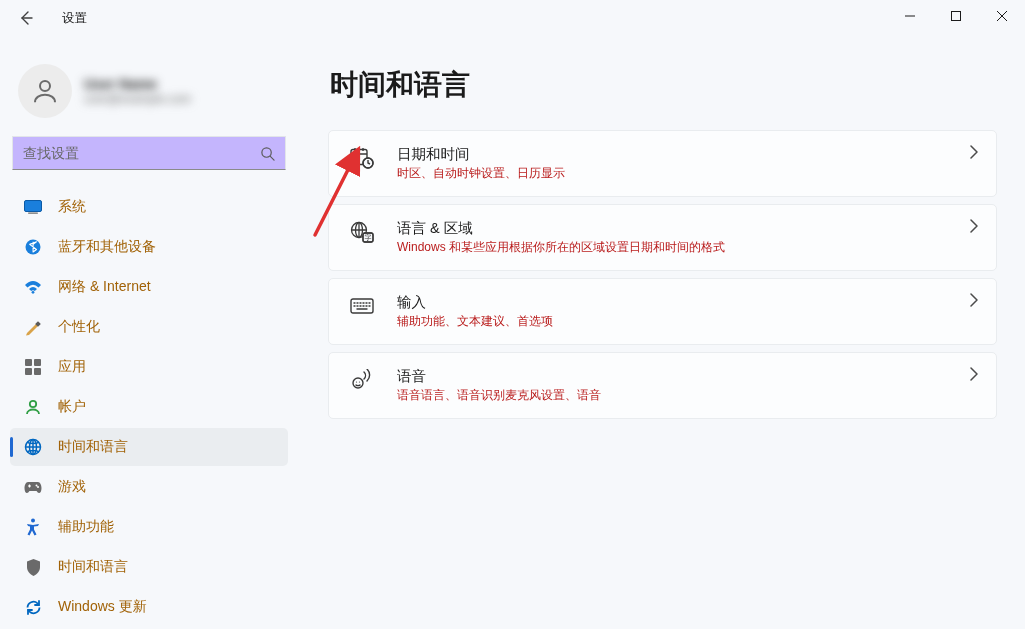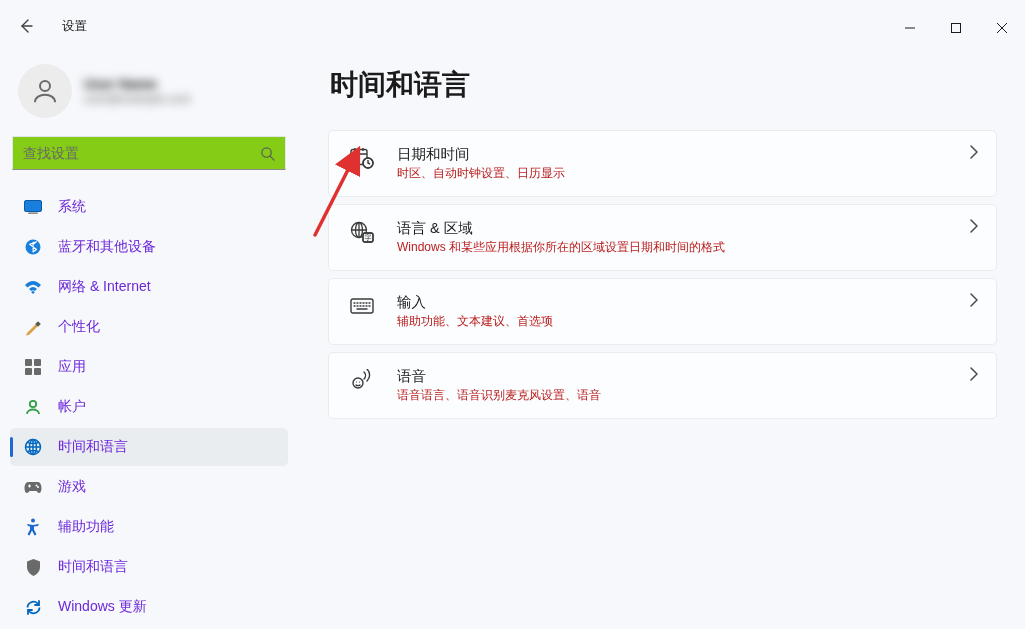--- a/index.html
+++ b/index.html
@@ -8,21 +8,21 @@
     font-family: "Segoe UI", "Microsoft YaHei", sans-serif;
     font-size: 14px;
     color: #1b1b1b;
     background: #f6f8fb;
     overflow: hidden;
     position: relative;
   }
 
   
   .titlebar {
-    display: flex; align-items: flex-end; justify-content: space-between;
+    display: flex; align-items: flex-start; justify-content: space-between;
     height: 44px; padding: 0 0 0 8px;
     background: #f6f8fb;
   }
   .titlebar-left { display: flex; align-items: center; gap: 18px; }
   .back-btn {
     width: 36px; height: 36px; display: flex; align-items: center; justify-content: center;
     border-radius: 4px; color: #404040; cursor: pointer;
   }
   .app-title { font-size: 12.5px; color: #1b1b1b; }
   .win-controls { display: flex; }
@@ -53,42 +53,42 @@
     color: #6b6b6b;
   }
   .userinfo { display: flex; flex-direction: column; gap: 0; }
   .username { font-size: 14px; font-weight: 600; filter: blur(5px); }
   .useremail { font-size: 12px; color: #6b6b6b; filter: blur(5px); }
 
   
   .search {
     display: flex; align-items: center;
     height: 34px;
-    background: #84cc16;
+    background: #c4b5fd;
     border: 1px solid #e2e5e9;
     border-bottom: 1.5px solid #8a8a8a;
     border-radius: 0;
     padding: 0 10px;
     margin: 0 2px 18px 2px;
   }
   .search input {
     flex: 1; border: none; outline: none; background: transparent;
     font-size: 14px; color: #1b1b1b;
   }
   .search input::placeholder { color: #686868; }
   .search .search-icon { color: #5c5c5c; }
 
   
   .nav { display: flex; flex-direction: column; gap: 2px; overflow-y: auto; }
   .nav-item {
     display: flex; align-items: center; gap: 16px;
     height: 38px; padding: 0 12px 0 14px;
     border-radius: 5px; cursor: pointer;
     position: relative;
-    font-size: 14px; color: #6d28d9;
+    font-size: 14px; color: #a16207;
   }
   .nav-item.selected { background: #eaedf0; }
   .nav-item.selected::before {
     content: ""; position: absolute; left: 0px; top: 9px; bottom: 9px;
     width: 3px; border-radius: 2px; background: #1f68d1;
   }
   .nav-icon {
     width: 18px; height: 18px; display: flex; align-items: center; justify-content: center;
     color: #373737;
   }

